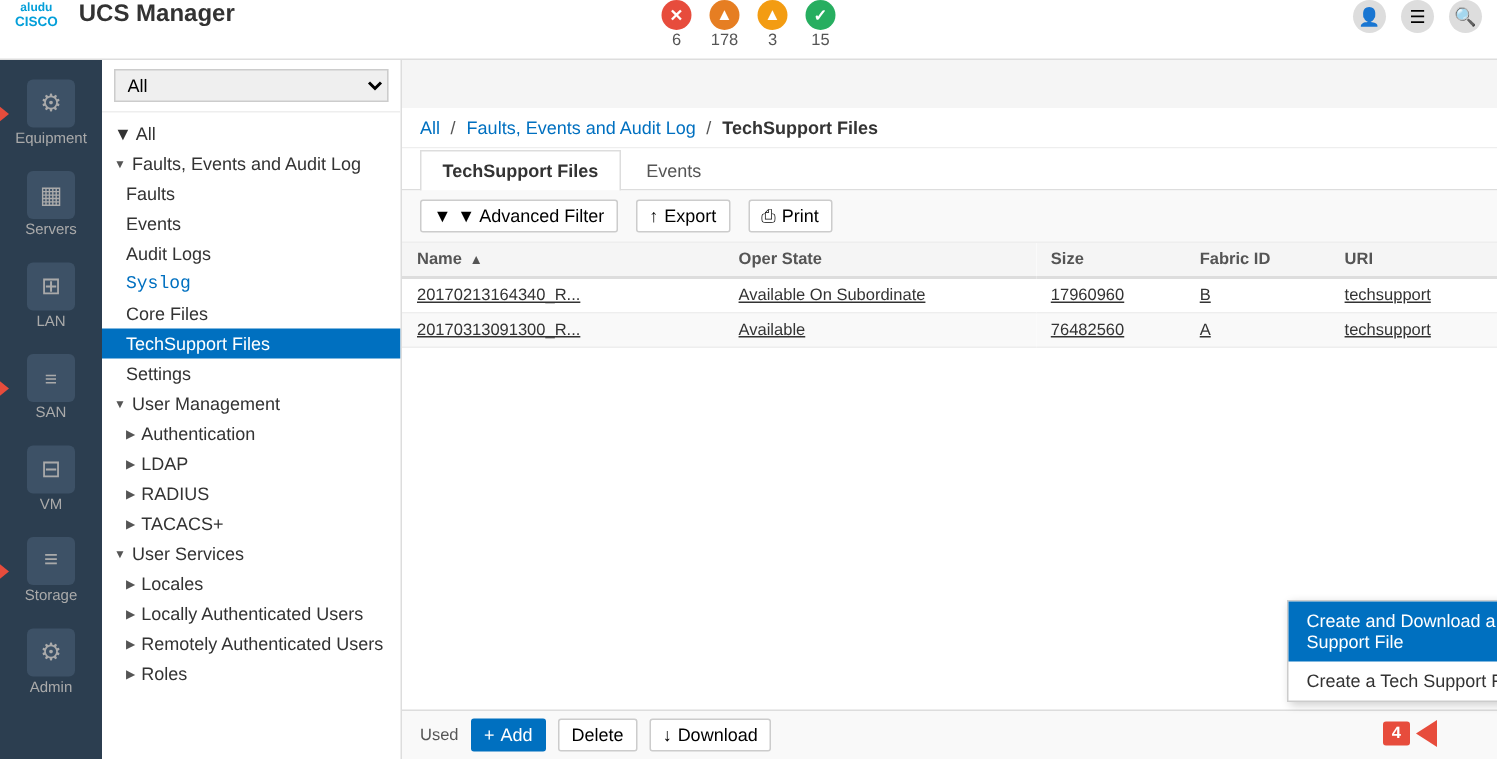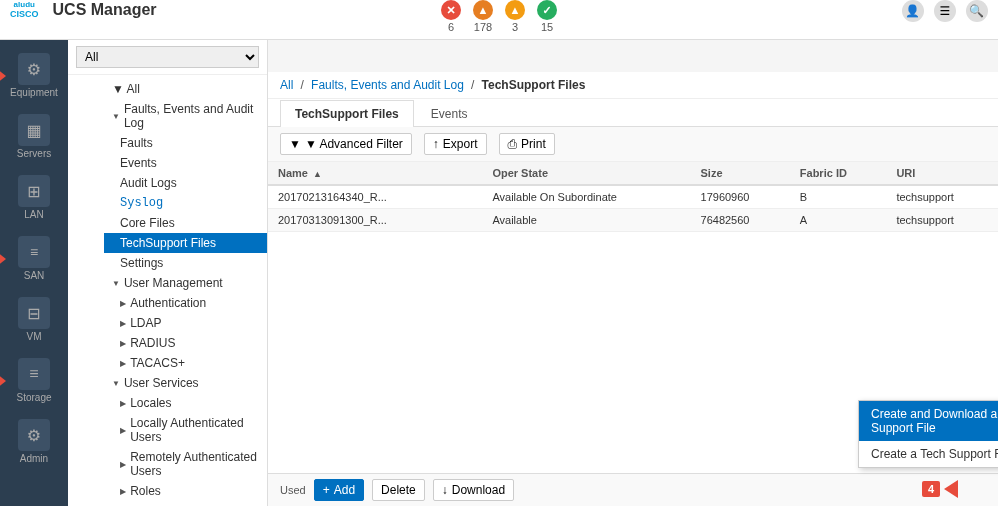--- a/index.html
+++ b/index.html
@@ -33,21 +33,21 @@
     }
     .sidebar-item { display: flex; flex-direction: column; align-items: center; padding: 8px 5px; cursor: pointer; color: #aaa; width: 100%; position: relative; }
     .sidebar-item .icon-circle { width: 32px; height: 32px; border-radius: 4px; background: #3d5166; display: flex; align-items: center; justify-content: center; margin-bottom: 2px; font-size: 16px; }
     .sidebar-item .label { font-size: 10px; color: #aaa; text-align: left; }
     .arrow-indicator { position: absolute; left: -4px; top: 50%; transform: translateY(-50%); width: 0; height: 0; border-top: 8px solid transparent; border-bottom: 8px solid transparent; border-left: 10px solid #e74c3c; }
 
     
     .nav-panel { width: 200px; background: #fff; border-right: 1px solid #ddd; overflow-y: auto; flex-shrink: 0; }
     .nav-dropdown { padding: 6px 8px; display: flex; align-items: center; gap: 4px; border-bottom: 1px solid #eee; }
     .nav-dropdown select { border: 1px solid #ccc; padding: 2px 4px; font-size: 12px; width: 100%; }
-    .nav-tree { padding: 4px 0; margin-left: 36px; }
+    .nav-tree { padding: 4px 0; }
     .nav-tree-item { padding: 3px 8px; cursor: pointer; color: #333; display: flex; align-items: center; gap: 4px; }
     .nav-tree-item.selected { background: #0070c0; color: #fff; }
     .nav-tree-item.selected .nav-label { color: #fff; }
     .nav-tree-item .nav-label { color: #333; }
     .nav-tree-item.link .nav-label { color: #0070c0; }
     .nav-tree-item.indented1 { padding-left: 16px; }
     .triangle { font-size: 8px; color: #555; }
     .triangle.open { color: #555; }
 
     
@@ -60,21 +60,21 @@
     .tabs-bar { display: flex; border-bottom: 1px solid #ddd; padding: 0 12px; background: #fff; }
     .tab { padding: 6px 14px; cursor: pointer; border: 1px solid transparent; border-bottom: none; font-size: 12px; color: #555; margin-right: 2px; position: relative; top: 1px; }
     .tab.active { background: #fff; border-color: #ddd; border-bottom-color: #fff; color: #333; font-weight: bold; }
 
     .toolbar { display: flex; align-items: center; gap: 12px; padding: 6px 12px; border-bottom: 1px solid #eee; background: #f9f9f9; }
     .toolbar-btn { display: flex; align-items: center; gap: 4px; padding: 3px 8px; border: 1px solid #ccc; background: #fff; cursor: pointer; font-size: 11px; border-radius: 2px; }
 
     .table-area { flex: 1; overflow-y: auto; }
     table { width: 100%; border-collapse: collapse; }
     th { background: #f5f5f5; border-bottom: 2px solid #ddd; padding: 5px 10px; text-align: left; font-size: 11px; color: #555; font-weight: bold; position: sticky; top: 0; }
-    td { padding: 5px 10px; border-bottom: 1px solid #eee; font-size: 11px; color: #333; }
+    td { padding: 5px 10px; border-bottom: 1px solid #eee; font-size: 11px; color: #333; text-decoration: underline; }
     tr:nth-child(even) { background: #f9f9f9; }
     .sort-arrow { font-size: 9px; margin-left: 2px; }
 
     .bottom-bar { border-top: 1px solid #ddd; padding: 5px 12px; display: flex; align-items: center; gap: 8px; background: #f9f9f9; position: relative; }
     .bottom-btn { display: flex; align-items: center; gap: 4px; padding: 3px 8px; border: 1px solid #ccc; background: #fff; cursor: pointer; font-size: 11px; border-radius: 2px; }
     .bottom-btn.primary { background: #0070c0; color: #fff; border-color: #0070c0; }
     .used-text { font-size: 11px; color: #555; }
 
     
     .dropdown-menu { position: absolute; bottom: 38px; left: 590px; background: #fff; border: 1px solid #ccc; box-shadow: 2px 2px 6px rgba(0,0,0,0.2); z-index: 100; min-width: 220px; }

